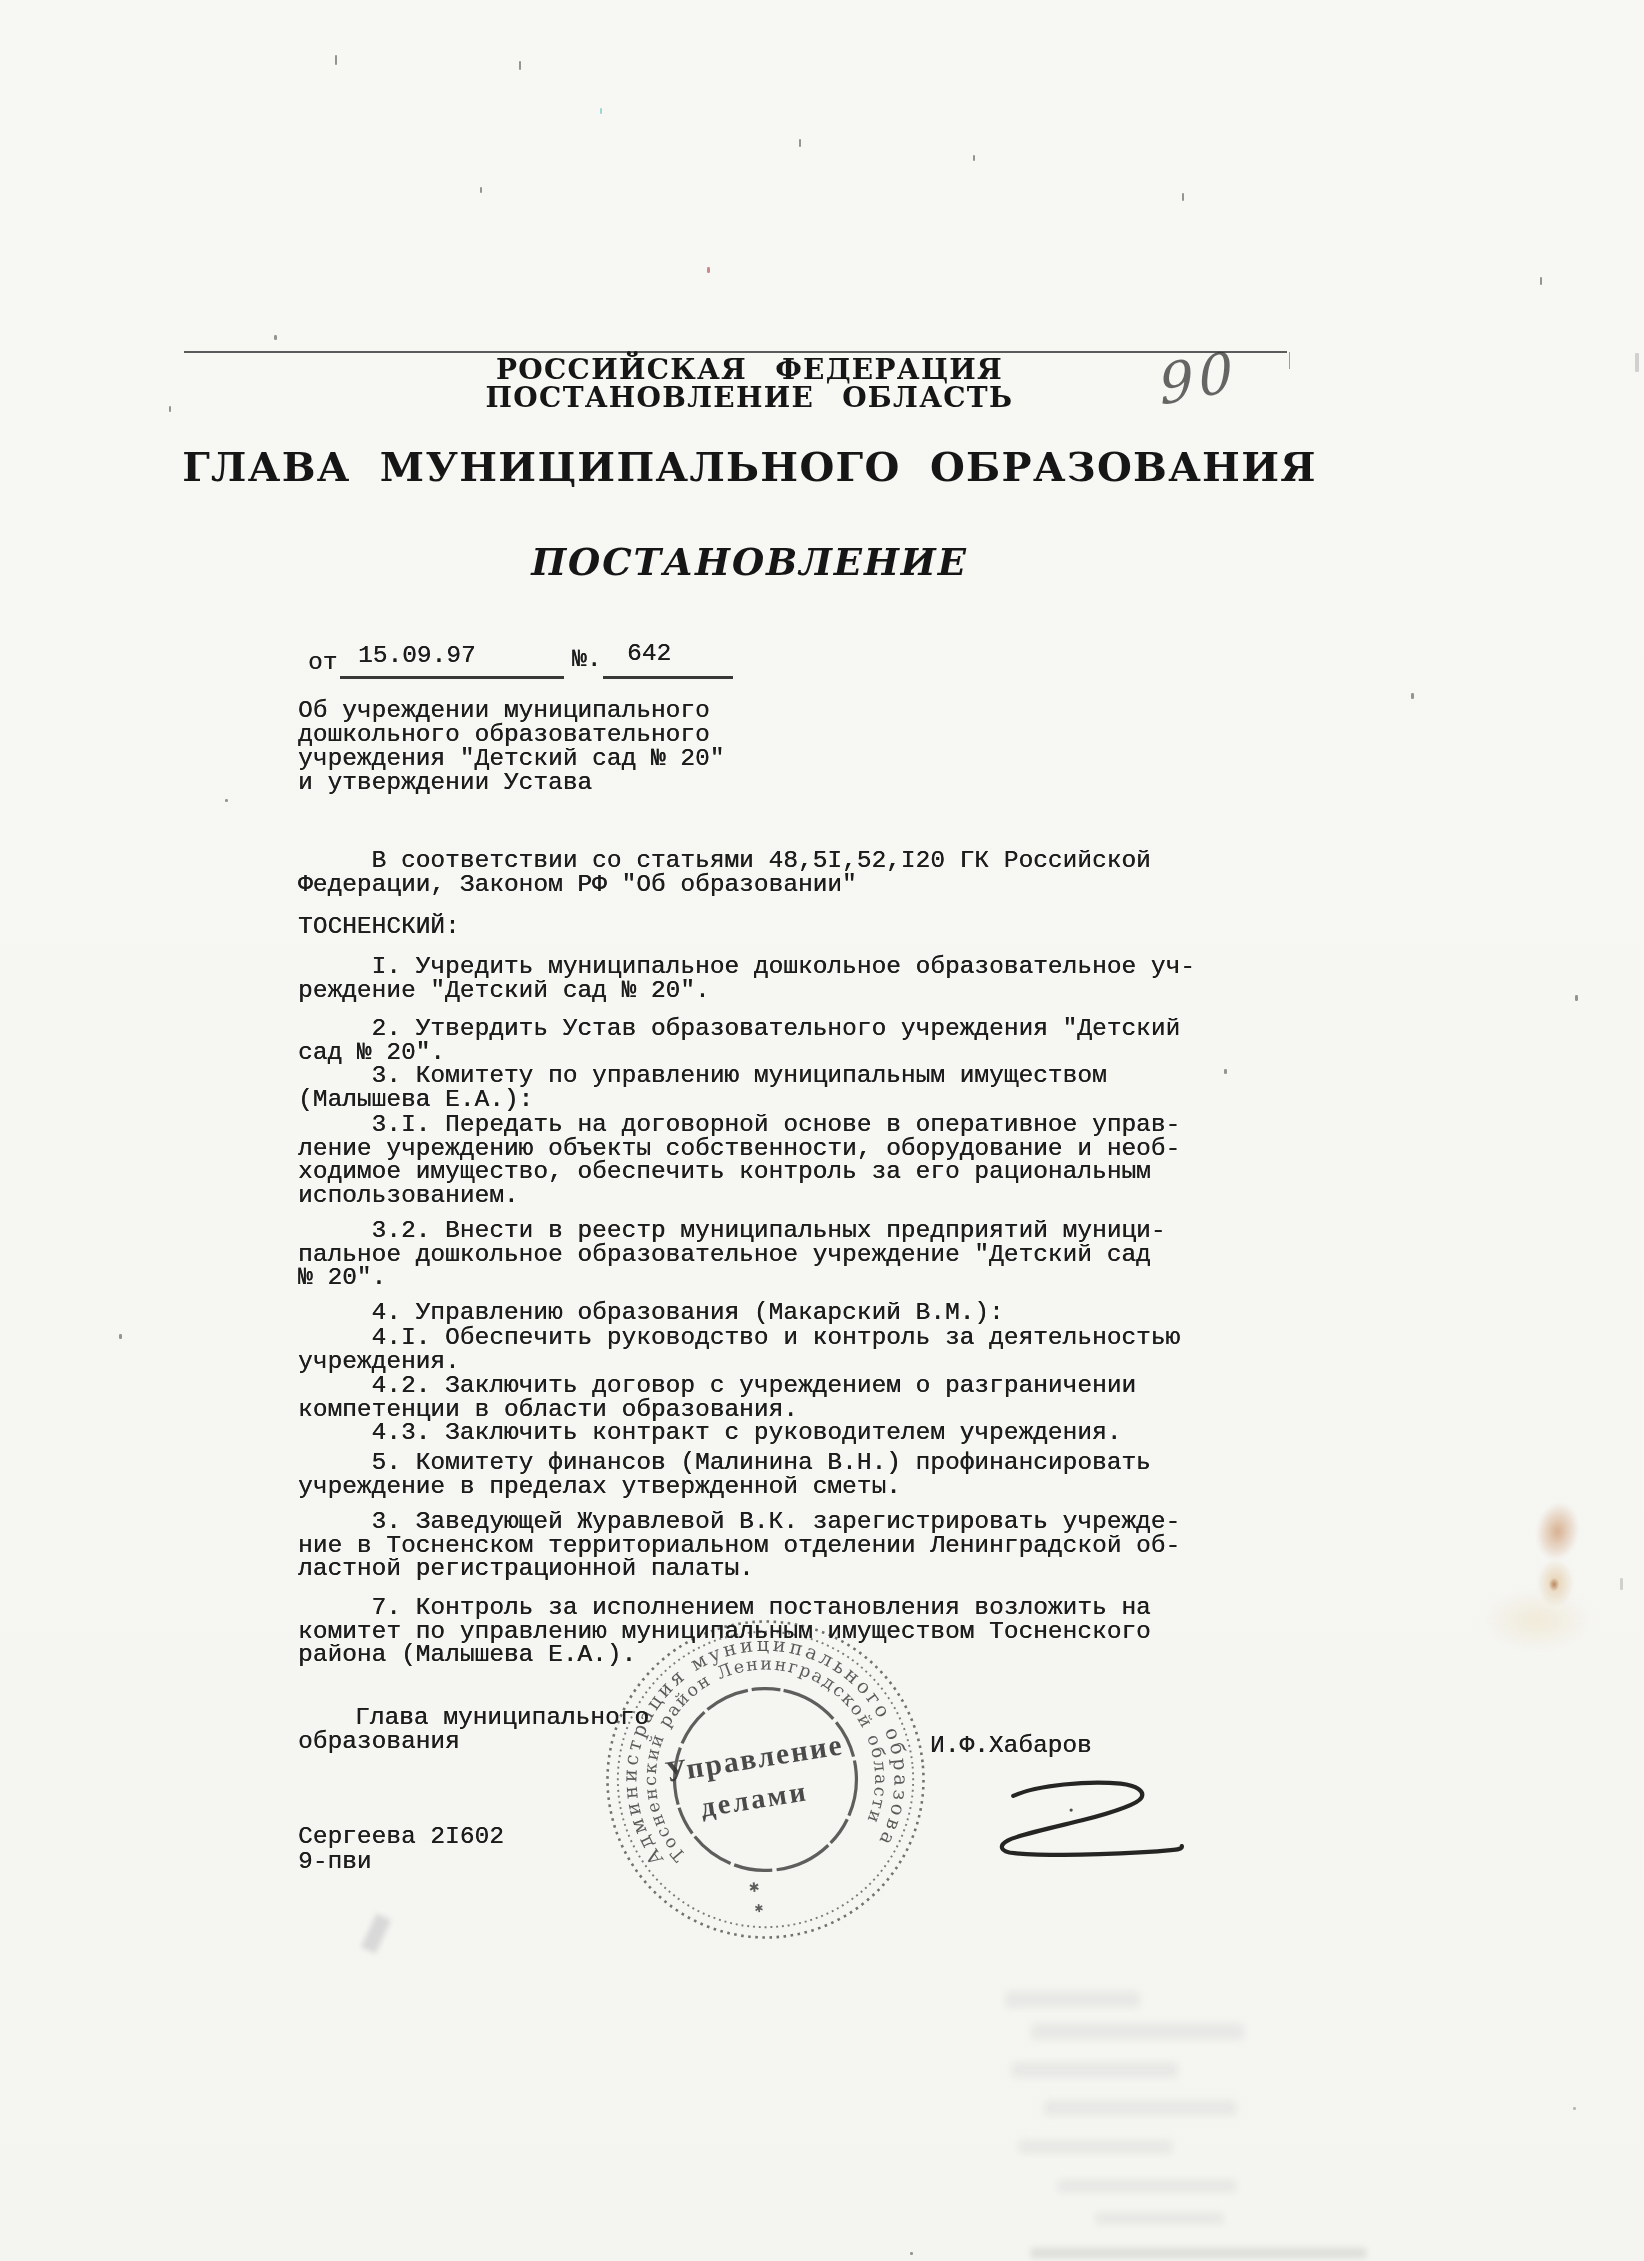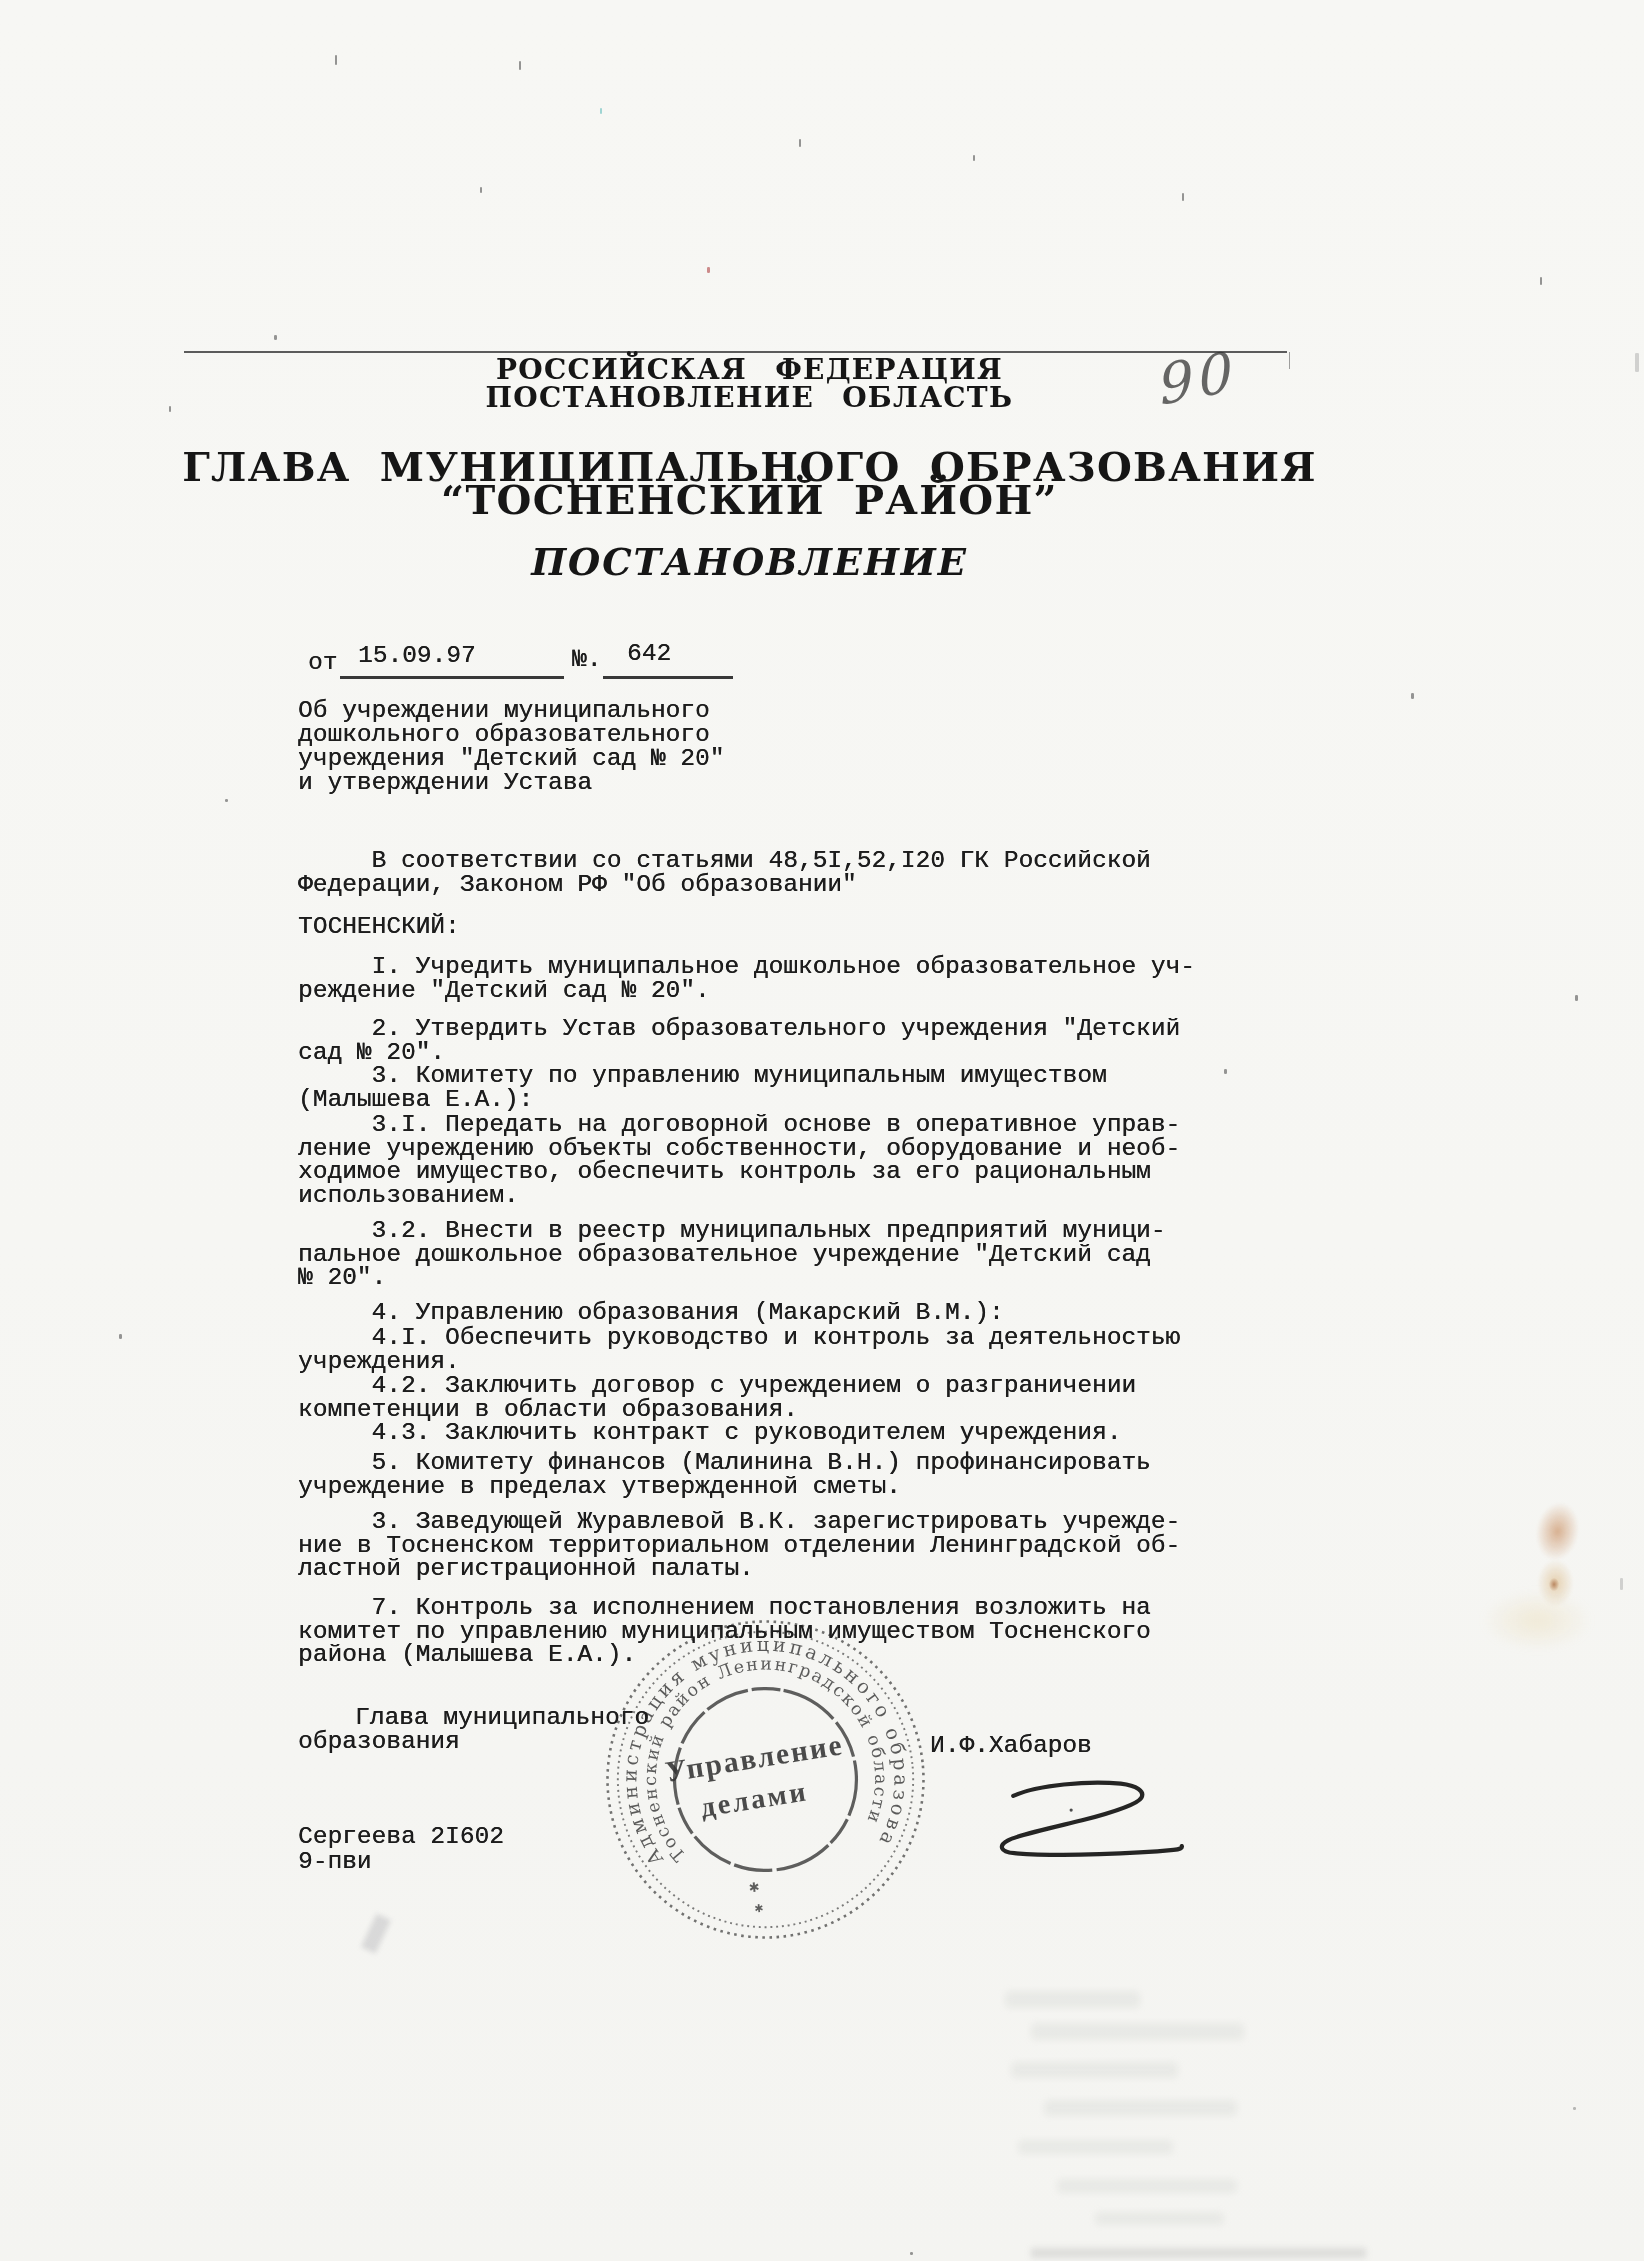--- a/index.html
+++ b/index.html
@@ -52,21 +52,20 @@
 <div class="page">
 
   <div class="copy-rule"></div>
   <div class="copy-rule-tick"></div>
 
   <div class="copy-number">90</div>
 
   <div class="hline serifhead h-small" style="top:353px;">РОССИЙСКАЯ  ФЕДЕРАЦИЯ</div>
   <div class="hline serifhead h-small" style="top:381px;">ПОСТАНОВЛЕНИЕ  ОБЛАСТЬ</div>
   <div class="hline serifhead h-org" style="top:443px;">ГЛАВА МУНИЦИПАЛЬНОГО ОБРАЗОВАНИЯ</div>
-  <div class="hline serifhead h-org" style="top:476px;">“ТОСНЕНСКИЙ РАЙОН”</div>
   <div class="hline serifhead h-title" style="top:540px;font-style:italic;">ПОСТАНОВЛЕНИЕ</div>
 
   <div class="date-row mono">
     <span style="left:308px;top:651px;">от</span>
     <span style="left:358px;top:644px;">15.09.97</span>
     <span style="left:572px;top:648px;">№.</span>
     <span style="left:627px;top:642px;">642</span>
   </div>
   <div class="underline" style="left:340px;top:676px;width:224px;"></div>
   <div class="underline" style="left:603px;top:676px;width:130px;"></div>

